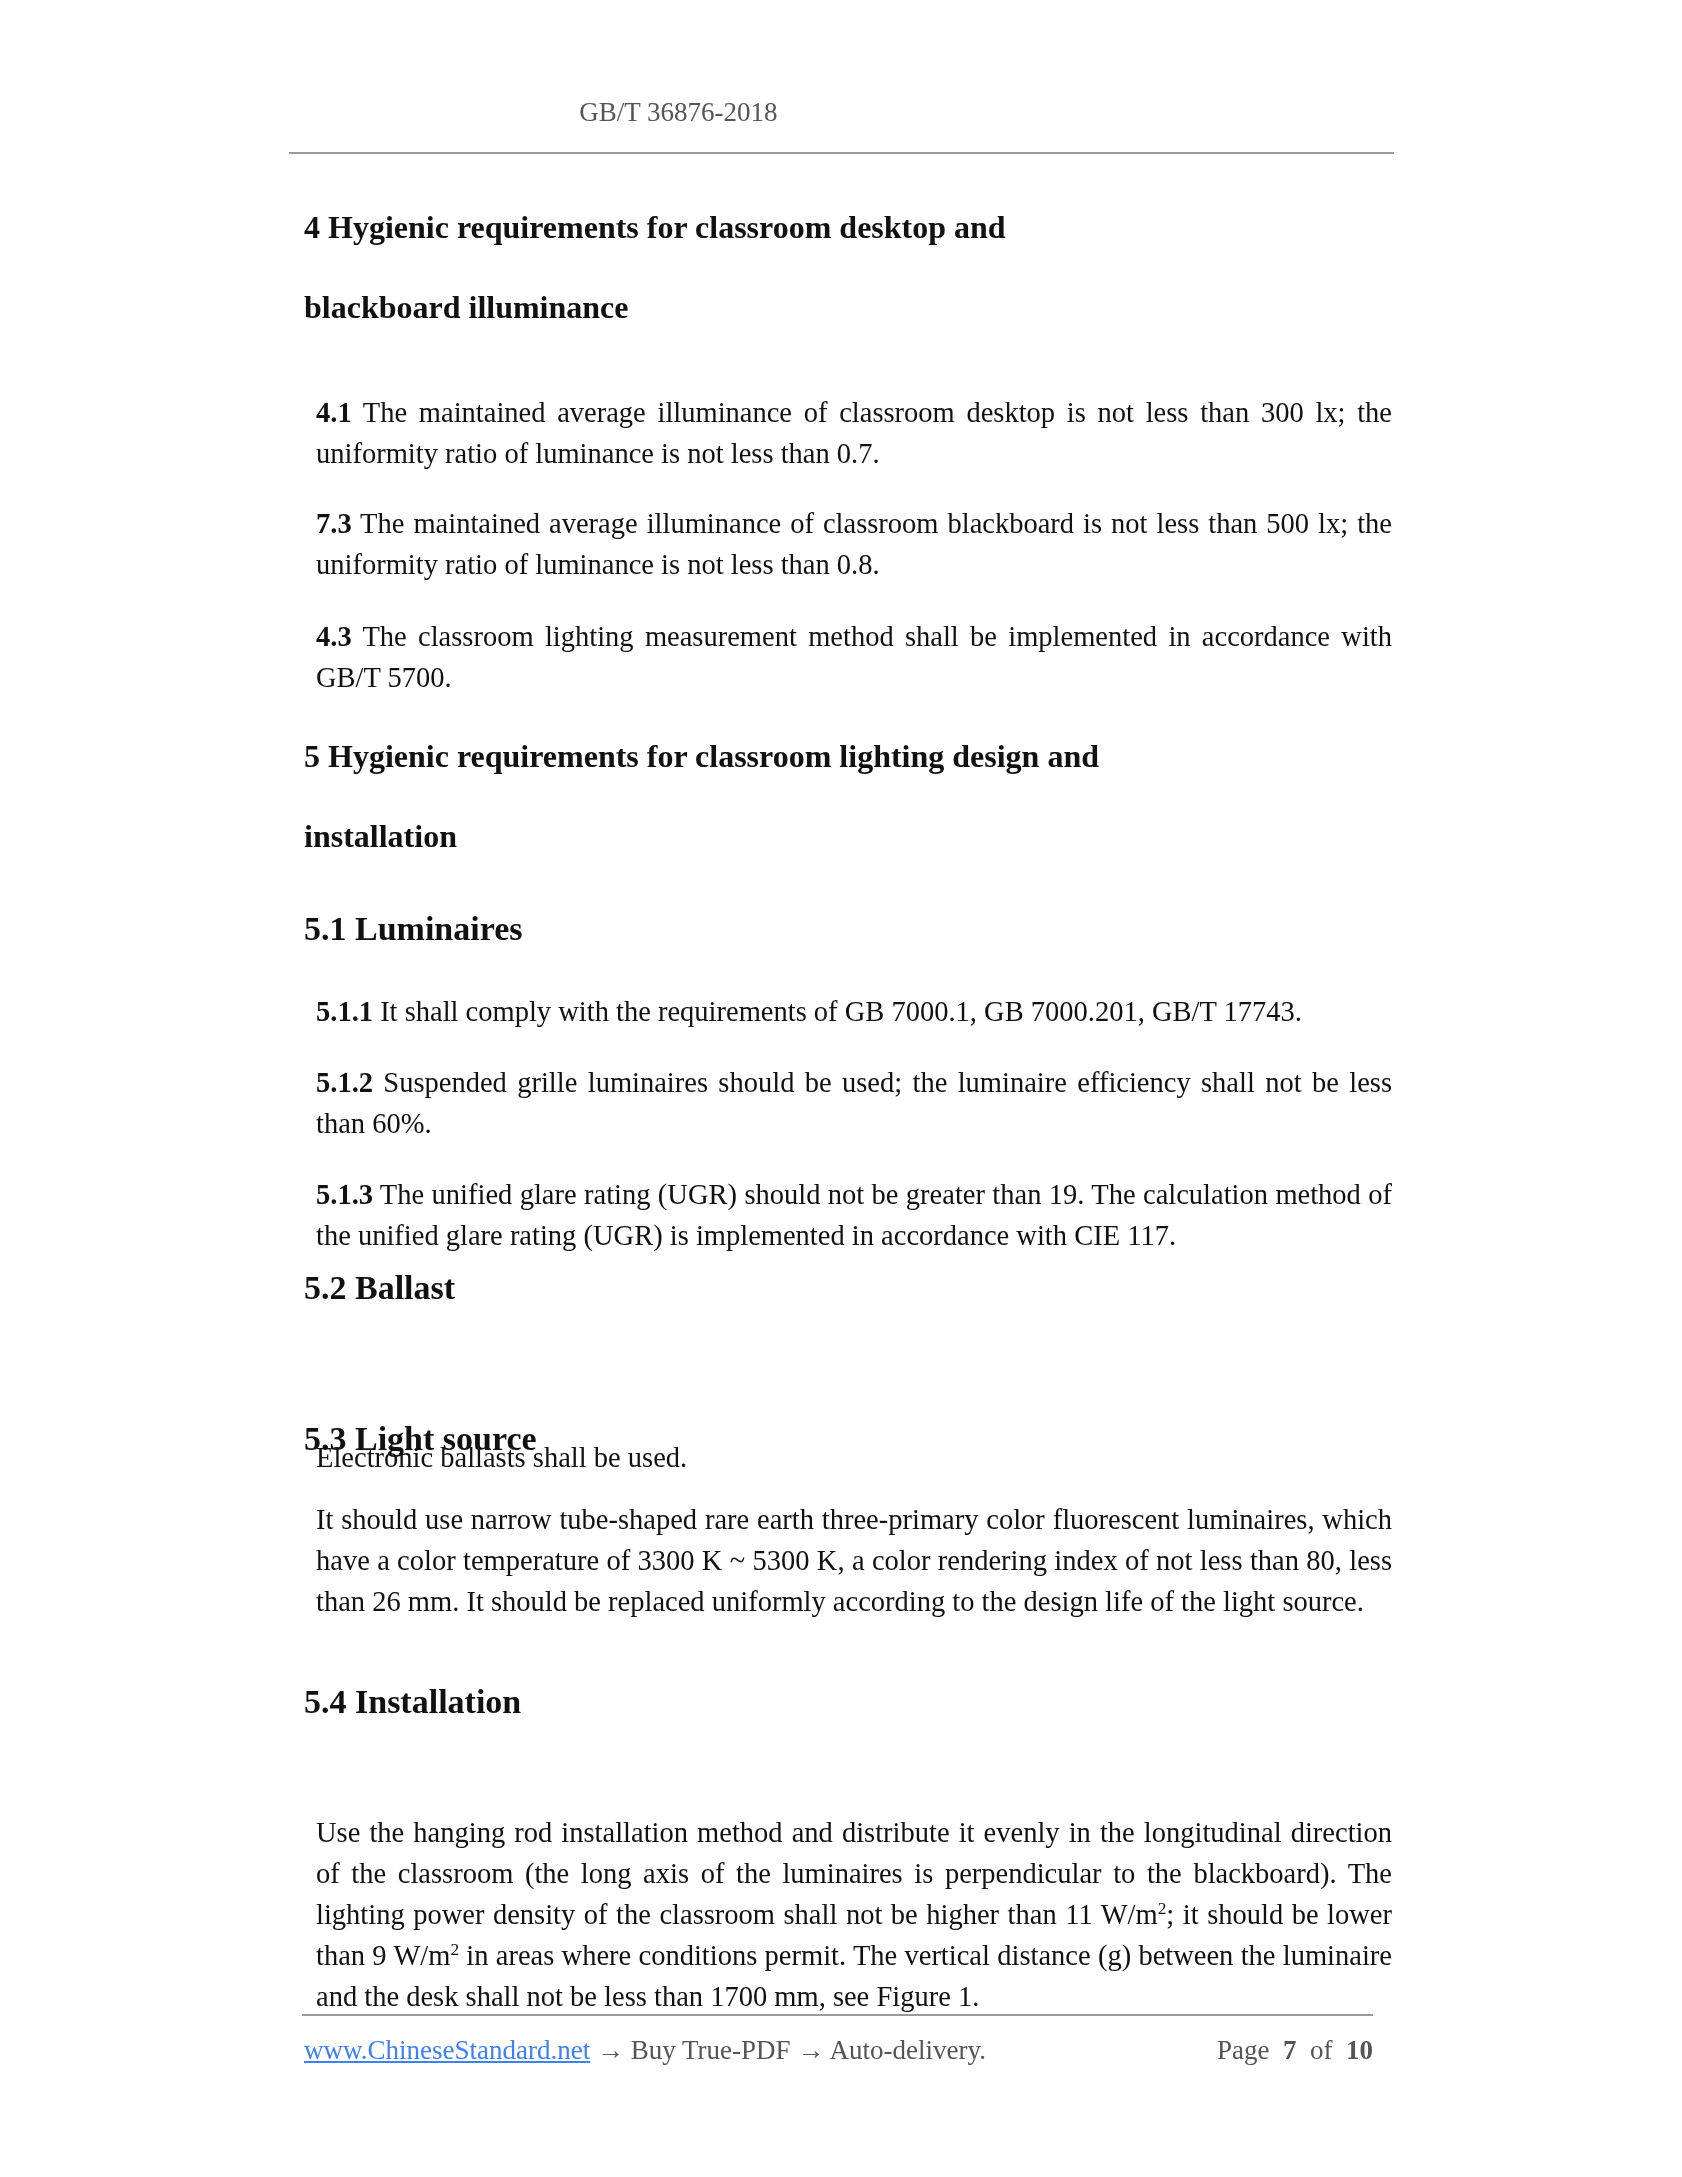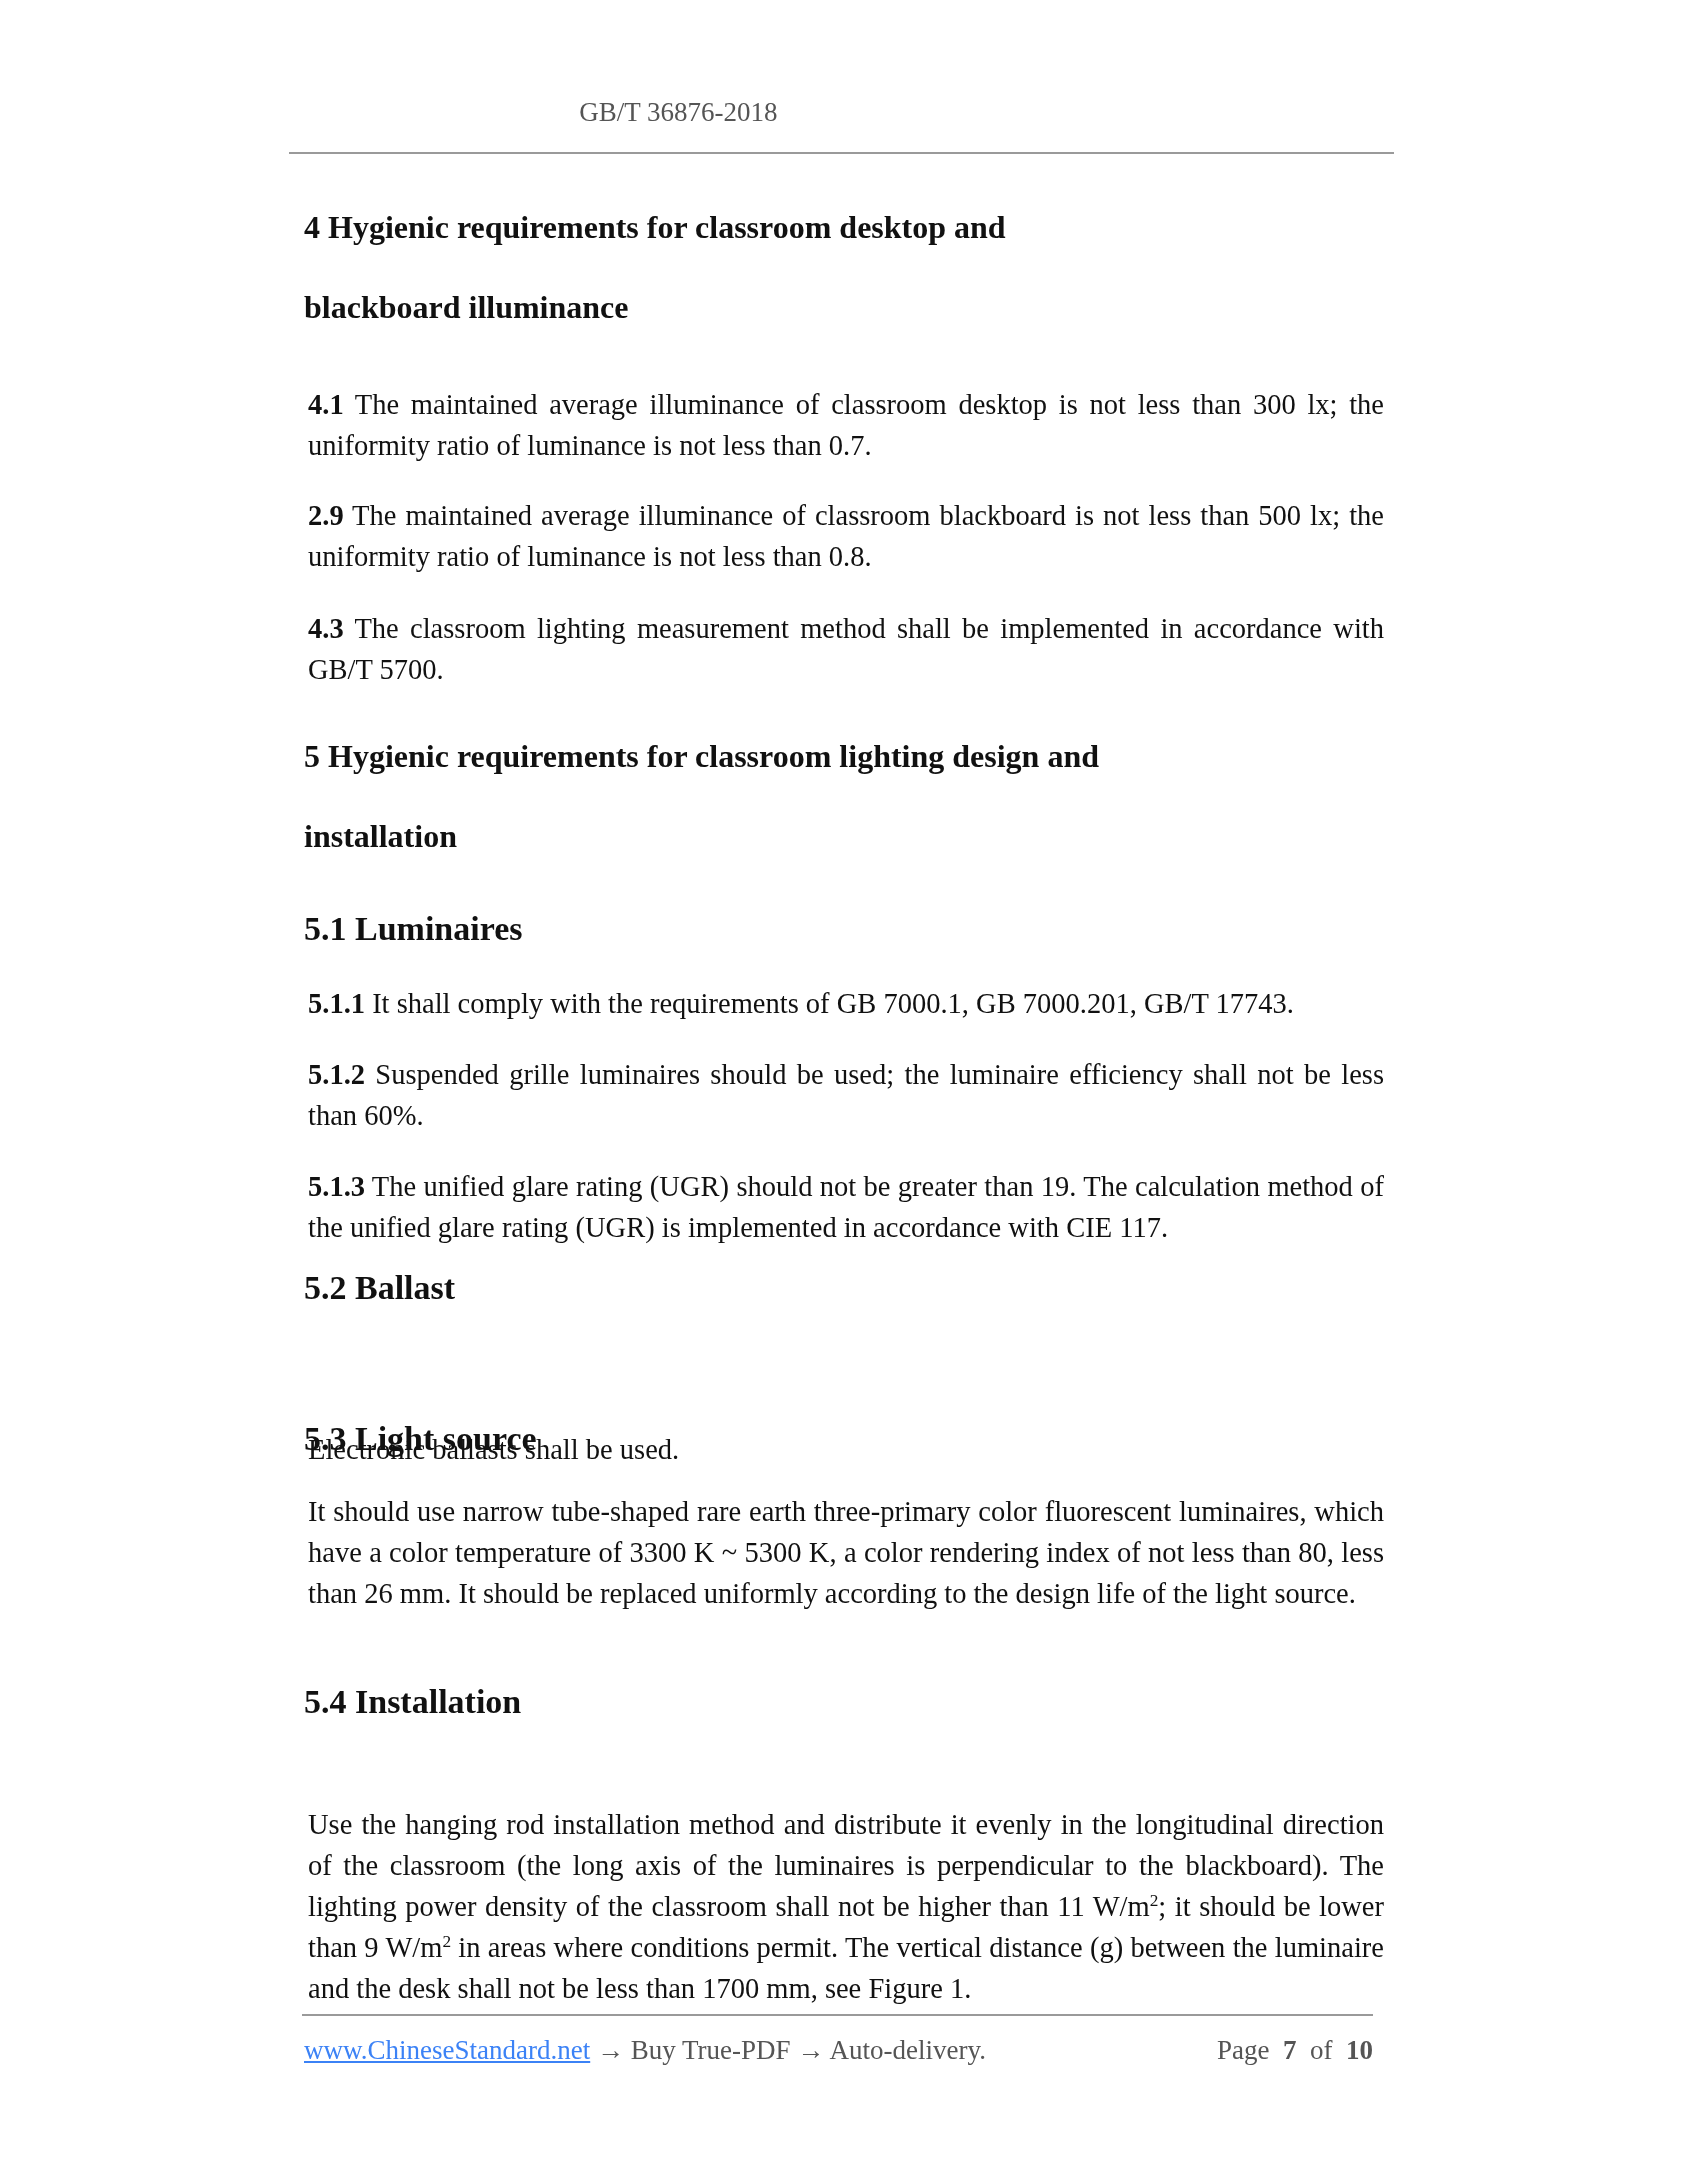--- a/index.html
+++ b/index.html
@@ -3,21 +3,21 @@
 <meta charset="utf-8">
 <style>
   html, body { margin:0; padding:0; background:#ffffff; }
   body { width:1683px; height:2177px; position:relative; overflow:hidden;
          font-family:"Liberation Serif", "DejaVu Serif", serif; color:#111; }
   .abs { position:absolute; }
   .runhead { top:97px; left:0; width:1357px; text-align:center; font-size:27px; color:#555; }
   .rule { height:1.7px; background:#9a9a9a; }
   .h1 { left:304px; width:1090px; font-size:32px; font-weight:bold; line-height:80px; color:#111; margin:0; }
   .h2 { left:304px; font-size:34px; font-weight:bold; line-height:35px; margin:0; }
-  .p { left:304px; width:1076px; font-size:28.5px; line-height:41px; text-align:justify; margin:4px; }
+  .p { left:304px; width:1076px; font-size:28.5px; line-height:41px; text-align:justify; margin:12px; }
   .p b { font-weight:bold; }
   .footer { top:2035px; left:304px; width:1069px; font-size:27px; color:#555; }
   .footer a { color:#3b82f6; text-decoration:underline; }
   .pageinfo { position:absolute; right:0; top:0; }
   .pageinfo b { font-weight:bold; }
   sup { font-size:17.3px; line-height:0; vertical-align:super; }
 </style>
 </head>
 <body>
 
@@ -26,21 +26,21 @@
 
 <h1 class="abs h1" style="top:187px;">
   <span>4 Hygienic requirements for classroom desktop and</span><br>
   <span>blackboard illuminance</span>
 </h1>
 
 <p class="abs p" style="top:380px;">
   <b>4.1</b><span> The maintained average illuminance of classroom desktop is not less than 300 lx; the uniformity ratio of luminance is not less than 0.7.</span>
 </p>
 <p class="abs p" style="top:491px;">
-  <b>2.9</b><span> The maintained average illuminance of classroom blackboard is not less than 500 lx; the uniformity ratio of luminance is not less than 0.8.</span>
+  <b>7.3</b><span> The maintained average illuminance of classroom blackboard is not less than 500 lx; the uniformity ratio of luminance is not less than 0.8.</span>
 </p>
 <p class="abs p" style="top:604px;">
   <b>4.3</b><span> The classroom lighting measurement method shall be implemented in accordance with GB/T 5700.</span>
 </p>
 
 <h1 class="abs h1" style="top:716px;">
   <span>5 Hygienic requirements for classroom lighting design and</span><br>
   <span>installation</span>
 </h1>
 

